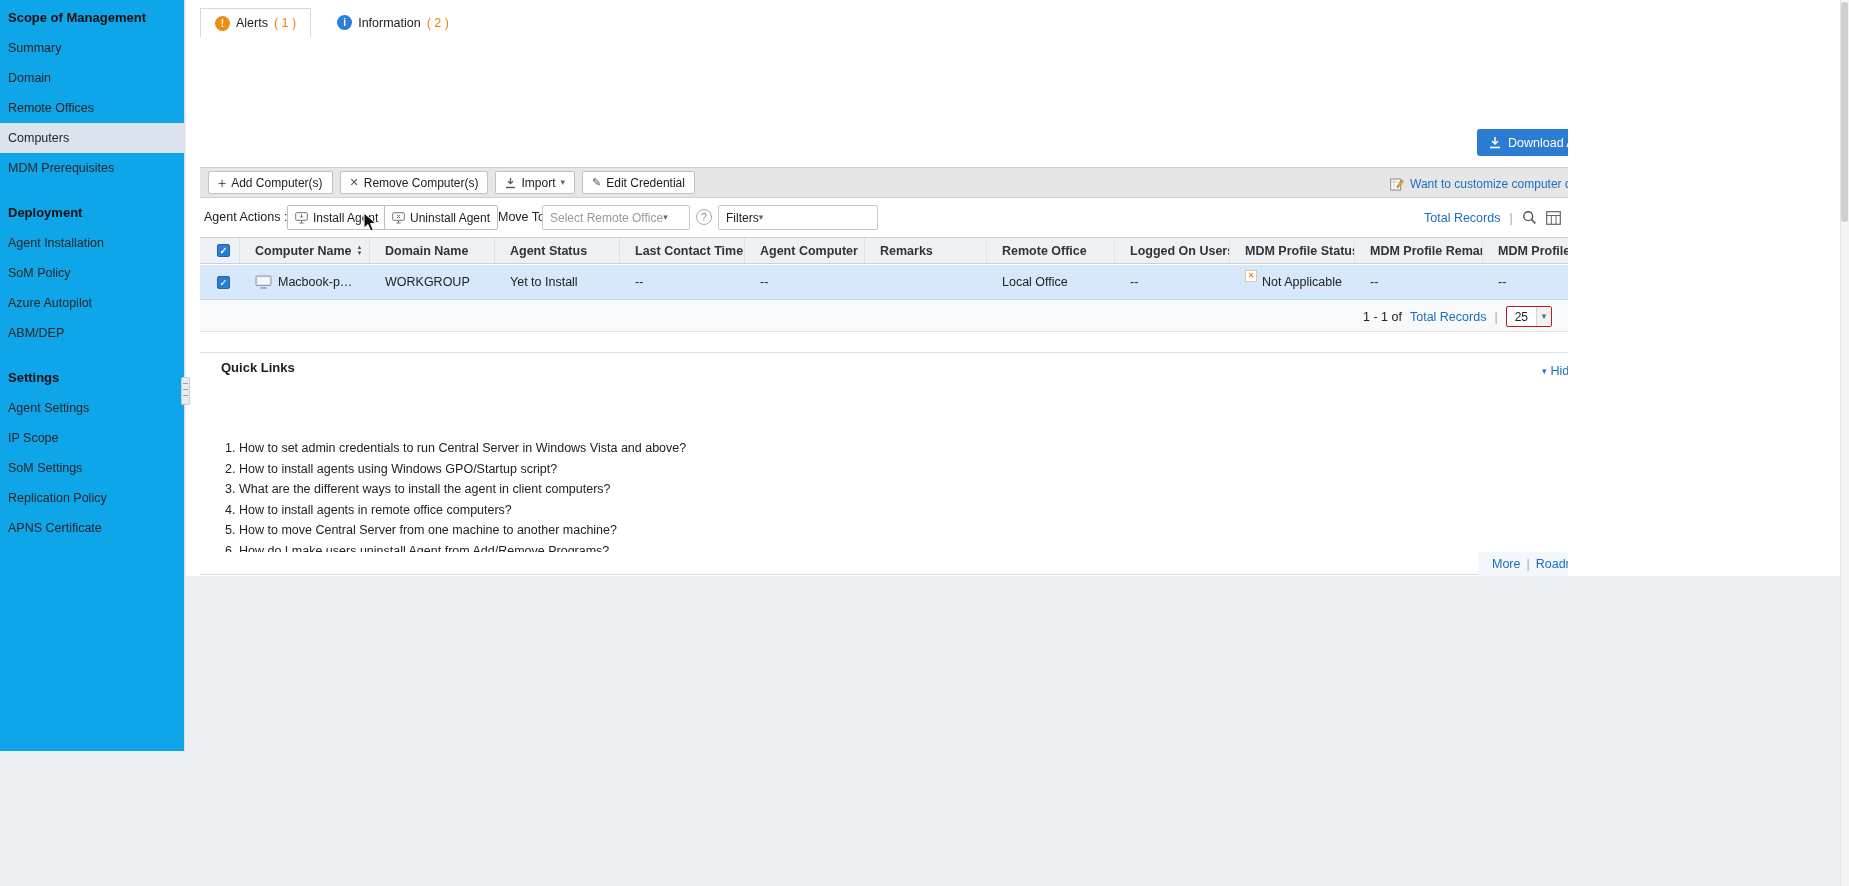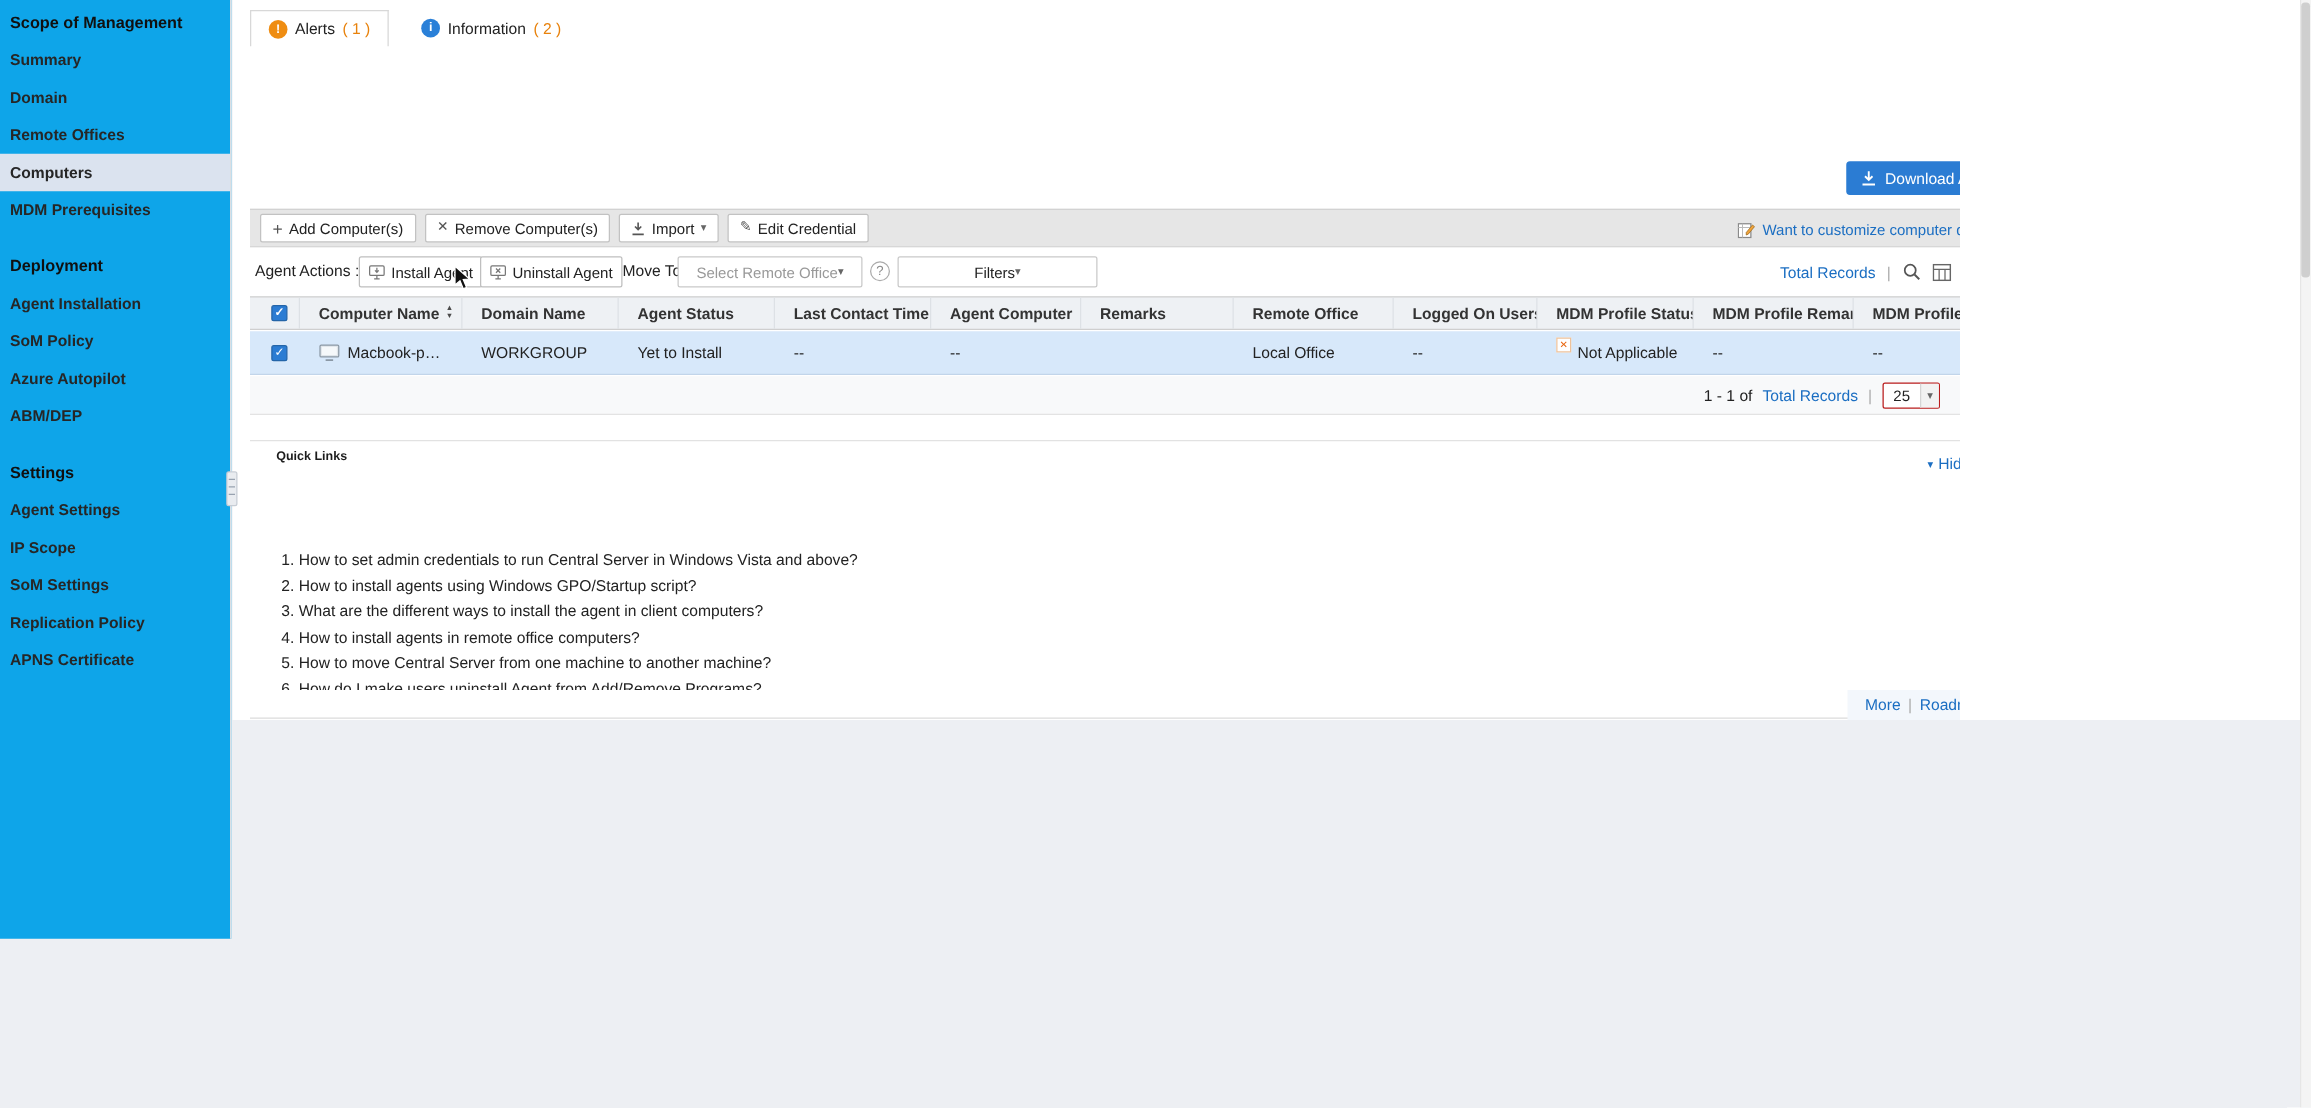--- a/index.html
+++ b/index.html
@@ -5,21 +5,21 @@
   *{margin:0;padding:0;box-sizing:border-box;}
   html,body{width:1849px;height:886px;overflow:hidden;}
   body{font-family:"Liberation Sans",sans-serif;background:#edeff3;position:relative;color:#222;}
   .app{position:absolute;inset:0;font-size:12.5px;}
   .main-bg{position:absolute;left:186px;top:0;width:1663px;height:576px;background:#fff;}
 
   
   .sidebar{position:absolute;left:0;top:0;width:185px;height:751px;background:#0ea5e9;border-right:1px solid #dcdfe3;padding-top:4px;}
   .s-head{font-size:13px;font-weight:bold;color:#101010;margin:6px 8px 8px;}
   .s-head.gap{margin-top:22px;}
-  .nav-item{height:30px;line-height:30px;padding-left:8px;font-size:12.5px;color:#262626;cursor:pointer;white-space:nowrap;font-weight:bold;}
+  .nav-item{height:30px;line-height:30px;padding-left:8px;font-size:12.5px;color:#262626;cursor:pointer;white-space:nowrap;}
   .nav-item.active{background:#dbe3ef;}
   .splitter{position:absolute;left:181px;top:377px;width:9px;height:28px;background:#e9ecf0;border:1px solid #c7cdd5;border-radius:2px;}
   .splitter i{display:block;height:1px;background:#98a2b0;margin:5px 1px 0;}
 
   .content{position:absolute;left:200px;top:0;width:1368px;height:580px;overflow:hidden;}
 
   
   .tab-row{position:absolute;left:0;top:8px;height:29px;display:flex;}
   .tab{display:flex;align-items:center;gap:6px;padding:0 14px;font-size:12.5px;color:#222;cursor:pointer;white-space:nowrap;}
   .tab.active{background:#fff;border:1px solid #d8d8d8;border-bottom:none;}
@@ -46,21 +46,21 @@
   .tb-ic{color:#555;font-size:11px;line-height:1;}
   .tb-ic.plus{font-size:14px;}
   .caret{color:#666;font-size:9px;line-height:1;}
   .customize{position:absolute;left:1190px;top:0;height:31px;display:flex;align-items:center;gap:6px;white-space:nowrap;font-size:12px;}
 
   
   .toolbar2{position:absolute;left:0;top:198px;width:1368px;height:39px;background:#fff;}
   .t2{position:absolute;top:7px;height:25px;}
   .lbl{font-size:12.5px;color:#222;line-height:25px;white-space:nowrap;}
   .btn2{display:inline-flex;align-items:center;gap:5px;background:#fff;border:1px solid #bfbfbf;border-radius:2px;padding:0 7px;font-size:12px;color:#222;cursor:pointer;white-space:nowrap;font-family:inherit;}
-  .select{display:flex;align-items:center;justify-content:center;border:1px solid #c9c9c9;border-radius:2px;background:#fff;padding:0 7px;font-size:12px;cursor:pointer;white-space:nowrap;}
+  .select{display:flex;align-items:center;justify-content:flex-start;border:1px solid #c9c9c9;border-radius:2px;background:#fff;padding:0 7px;font-size:12px;cursor:pointer;white-space:nowrap;}
   .placeholder{color:#999;}
   .qmark{width:16px;height:16px;border:1px solid #ababab;border-radius:50%;color:#888;font-size:10.5px;display:flex;align-items:center;justify-content:center;cursor:pointer;}
   .view-tools{position:absolute;left:1224px;top:7px;height:25px;display:flex;align-items:center;gap:9px;white-space:nowrap;}
   .vdiv{color:#aaa;}
   .icon-btn{display:inline-flex;align-items:center;cursor:pointer;}
 
   
   .thead{position:absolute;left:0;top:237px;width:1440px;height:27px;display:flex;background:#eef1f4;border-top:1px solid #cfcfcf;border-bottom:1px solid #cfcfcf;}
   .th{display:flex;align-items:center;padding-left:15px;font-weight:bold;font-size:12.5px;color:#333;border-right:1px solid #dde1e5;white-space:nowrap;overflow:hidden;cursor:pointer;}
   .trow{position:absolute;left:0;top:265px;width:1440px;height:35px;display:flex;background:#d7e8fa;border-bottom:1px solid #c2d5ea;cursor:pointer;}
@@ -76,21 +76,21 @@
 
   
   .pagebar{position:absolute;left:0;top:301px;width:1368px;height:31px;background:#f8f9fa;border-bottom:1px solid #e3e3e3;}
   .pagebar-inner{position:absolute;right:16px;top:0;height:31px;display:flex;align-items:center;gap:8px;white-space:nowrap;}
   .psize{display:flex;align-items:center;height:21px;border:1px solid #b91c1c;background:#fff;border-radius:2px;cursor:pointer;}
   .psize .num{padding:0 8px;font-size:12px;}
   .psize .car{width:15px;align-self:stretch;border-left:1px solid #d5d5d5;background:#f2f2f2;display:flex;align-items:center;justify-content:center;}
 
   
   .qlpanel{position:absolute;left:0;top:352px;width:1368px;height:223px;background:#fff;border-top:1px solid #e2e2e2;border-bottom:1px solid #dcdcdc;}
-  .ql-title{position:absolute;left:21px;top:7px;font-size:10px;font-weight:bold;color:#1c1c1c;}
+  .ql-title{position:absolute;left:21px;top:7px;font-size:13px;font-weight:bold;color:#1c1c1c;}
   .ql-hide{position:absolute;left:1342px;top:11px;display:flex;gap:4px;align-items:center;font-size:12.5px;white-space:nowrap;cursor:pointer;}
   .ql-hide .caret{color:#1b6ec2;}
   .ql-tabs{position:absolute;left:0;top:40px;width:1368px;height:25px;border-bottom:1px solid #ddd;}
   .ql-tab{position:absolute;top:0;height:25px;line-height:22px;font-size:12.5px;color:#333;cursor:pointer;padding:0 2px;white-space:nowrap;}
   .ql-tab.active{color:#1b6ec2;border-bottom:3px solid #1b6ec2;}
   .ql-list{position:absolute;left:22px;top:85px;width:980px;height:114px;overflow:hidden;}
   .ql-list ol{margin:0;padding-left:17px;}
   .ql-list li{font-size:12.5px;color:#222;line-height:20.5px;cursor:pointer;white-space:nowrap;}
   .ql-foot{position:absolute;left:1278px;top:199px;width:92px;height:24px;background:#f3f7fc;display:flex;align-items:center;gap:6px;padding-left:14px;font-size:12.5px;white-space:nowrap;}
 

